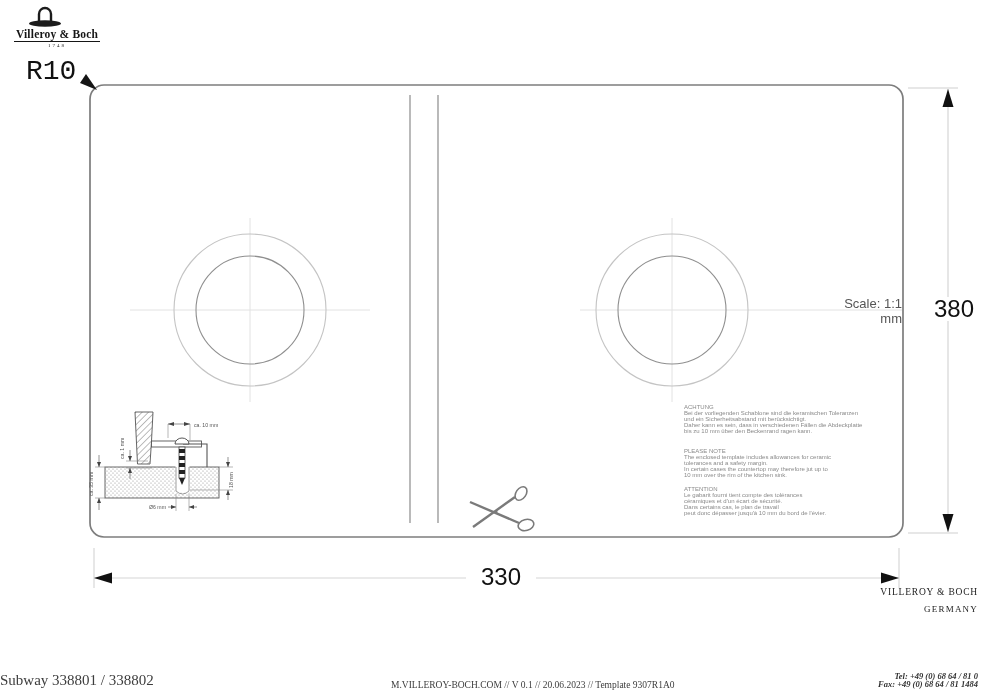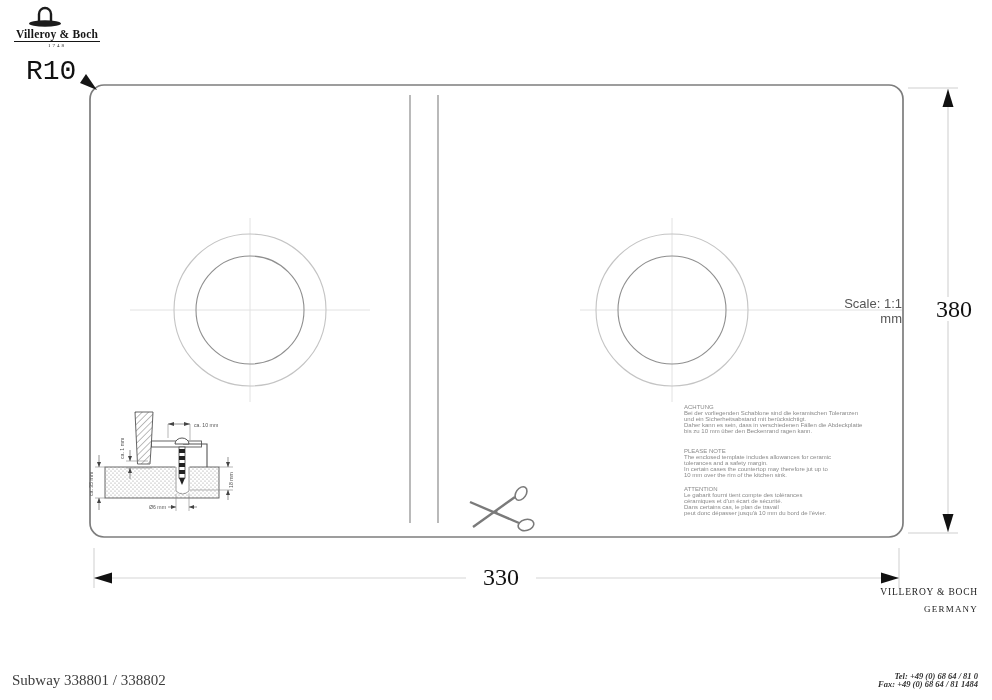--- a/index.html
+++ b/index.html
@@ -1,20 +1,20 @@
 <!DOCTYPE html>
 <html><head>
 <meta charset="utf-8">
 <style>
   html,body{margin:0;padding:0;background:#fff;}
   #canvas{position:relative;width:992px;height:700px;background:#ffffff;overflow:hidden;
           font-family:"Liberation Sans",sans-serif;color:#1a1a1a;}
   .abs{position:absolute;}
   svg{position:absolute;left:0;top:0;}
-  .dim-label{font-family:Liberation Serif, serif;font-size:24px;color:#111;
+  .dim-label{font-family:Liberation Sans, sans-serif;font-size:24px;color:#111;
              background:#fff;text-align:center;padding:0 4px;line-height:1.0;}
   .r10{font-family:"Liberation Sans",sans-serif;font-size:28px;color:#111;}
   .scale{font-family:"Liberation Sans",sans-serif;font-size:13px;color:#555;text-align:right;}
   .note-block{width:212px;font-family:"Liberation Sans",sans-serif;font-size:6px;
               line-height:5.9px;color:#8a8a8a;}
   .note-title{margin-bottom:0;}
   .note-body{white-space:pre-line;}
   .logo-brand{font-family:"Liberation Serif",serif;font-weight:bold;font-size:11.5px;
               color:#161616;text-align:center;width:86px;border-bottom:1.5px solid #161616;
               padding-bottom:1px;letter-spacing:0.2px;}
@@ -188,19 +188,20 @@
 10 mm over the rim of the kitchen sink.</div>
   </div>
   <div class="abs note-block" style="left:684px;top:487px;">
     <div class="note-title">ATTENTION</div>
     <div class="note-body">Le gabarit fourni tient compte des tolérances
 céramiques et d'un écart de sécurité.
 Dans certains cas, le plan de travail
 peut donc dépasser jusqu'à 10 mm du bord de l'évier.</div>
   </div>
 
-  <div class="abs f-model" style="left:12px;top:672px;">Subway 338801 / 338802</div>
+  <div class="abs f-model" style="left:0;top:672px;">Subway 338801 / 338802</div>
+  <div class="abs f-meta" style="left:391px;top:680px;">M.VILLEROY-BOCH.COM // V 0.1 // 20.06.2023 // Template 9307R1A0</div>
   <div class="abs f-company" style="right:14px;top:587px;">VILLEROY &amp; BOCH</div>
   <div class="abs f-country" style="right:14px;top:604px;">GERMANY</div>
   <div class="abs f-phone" style="right:14px;top:672px;">Tel:  +49 (0) 68 64 / 81 0
 Fax:  +49 (0) 68 64 / 81 1484</div>
 
 </div>
 
 </body></html>

